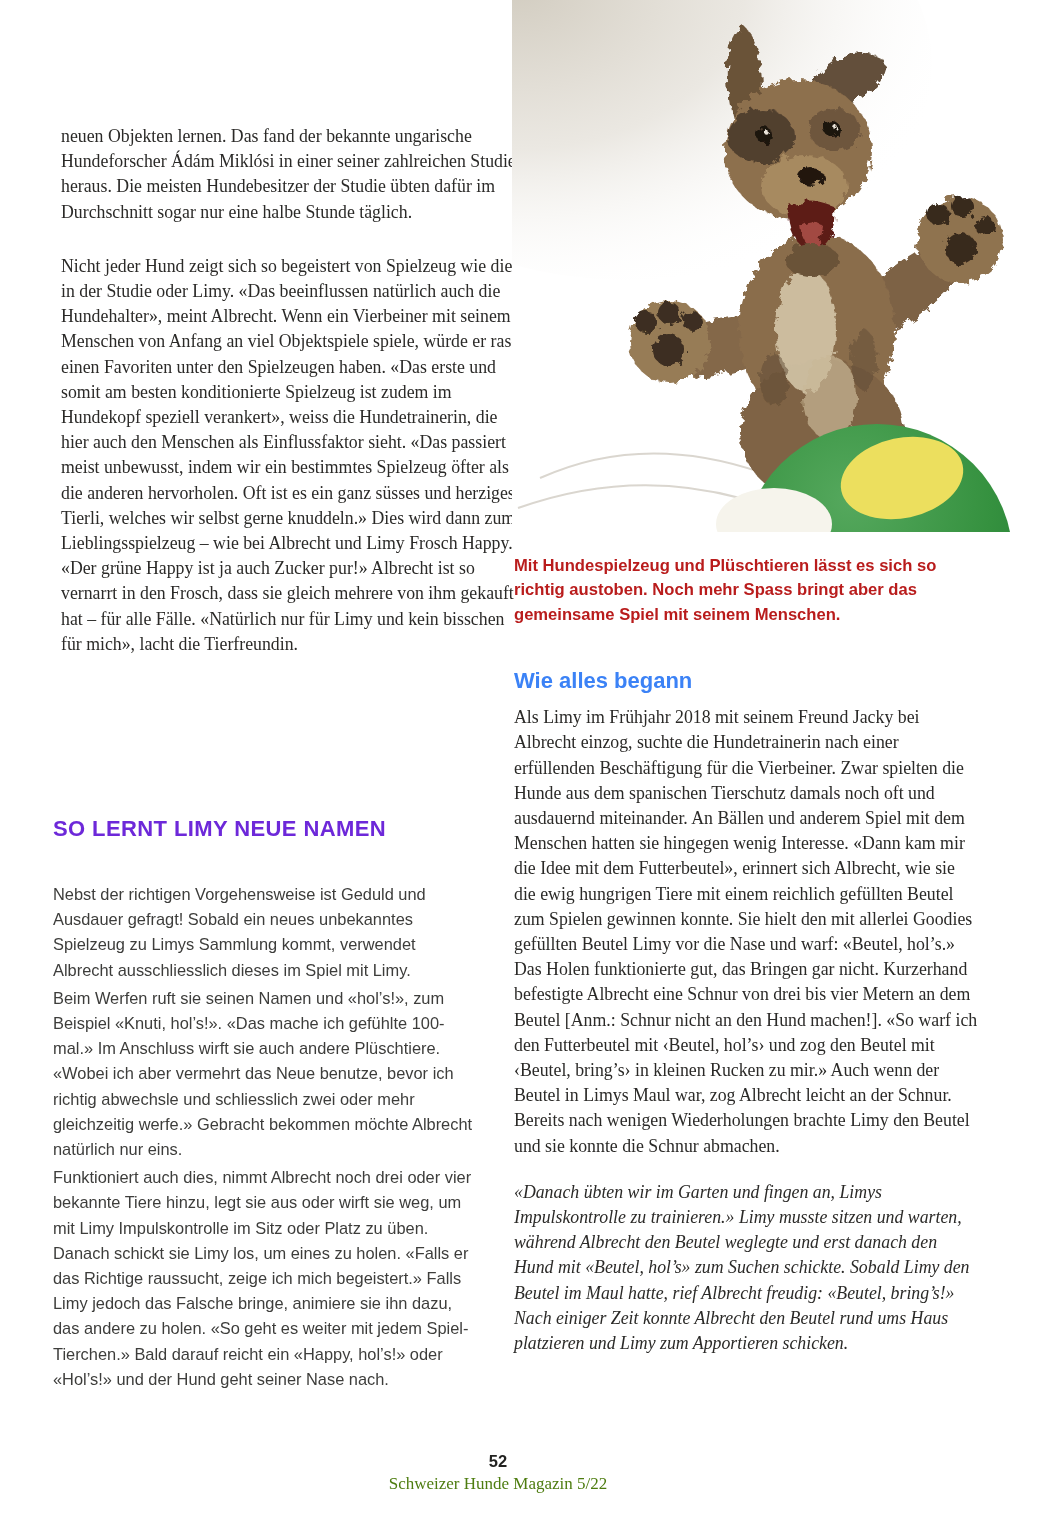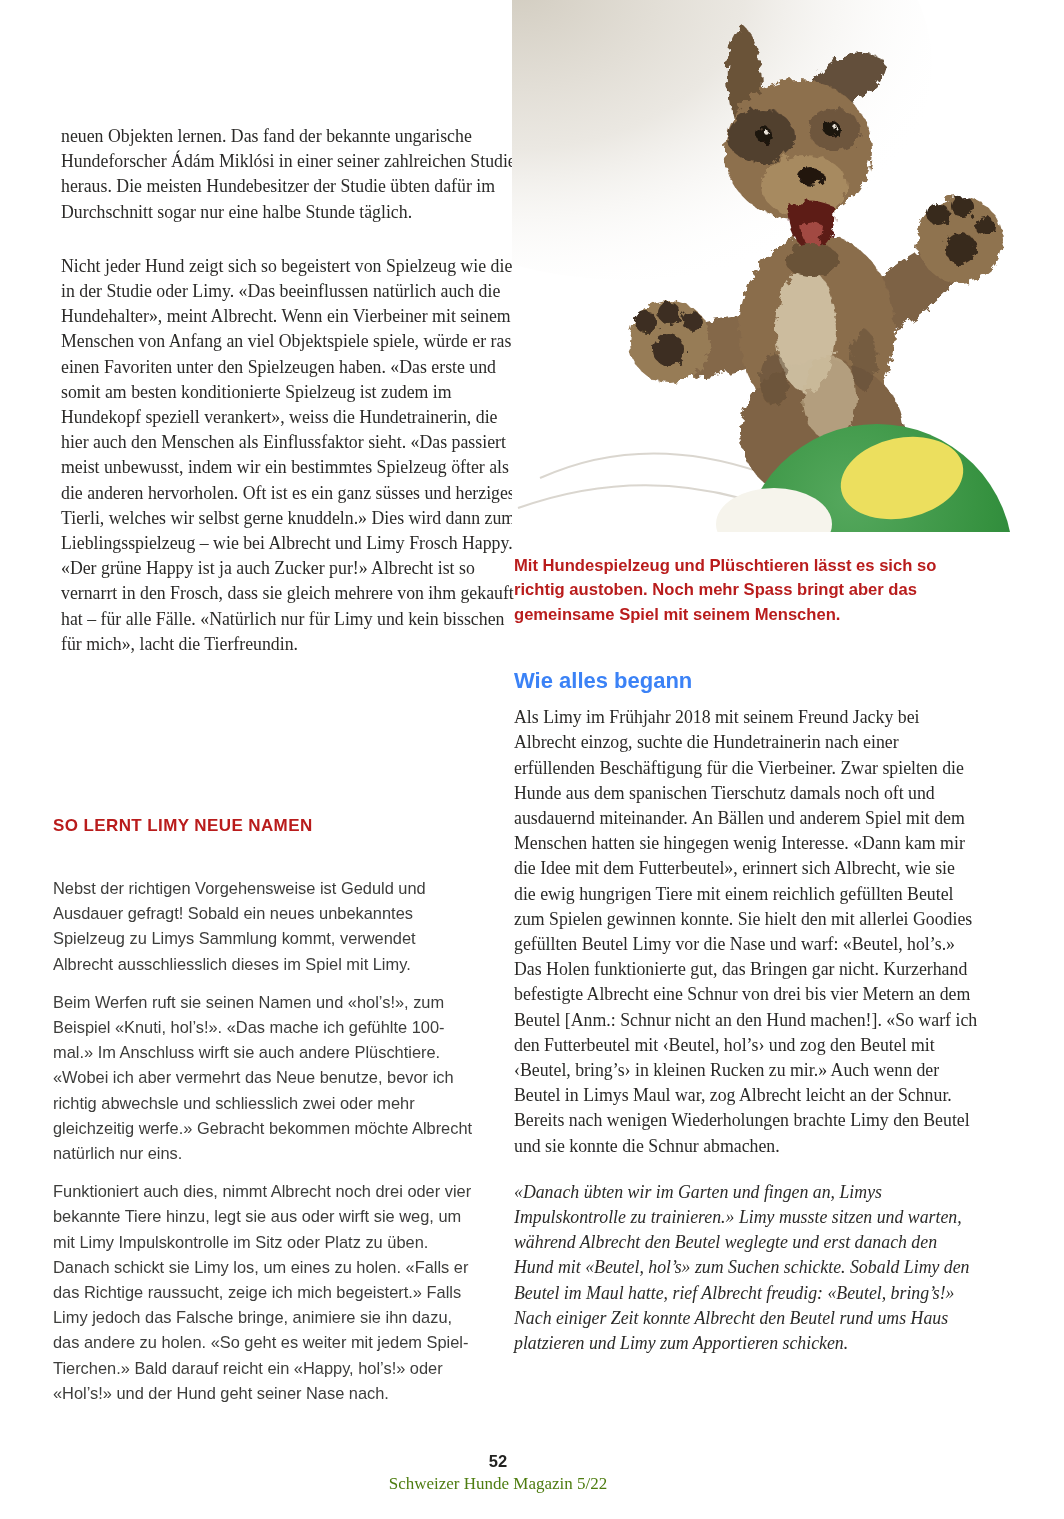--- a/index.html
+++ b/index.html
@@ -16,28 +16,28 @@
   }
   .left-col{position:absolute;left:25px;top:124px;width:468px;margin-left:36px;}
   .left-col p + p{margin-top:29px;}
 
   .inset-box{
     position:absolute;left:53px;top:816px;width:421px;
     font-family:"Liberation Sans",sans-serif;color:#3d3d3b;
   }
   .inset-box h2{
     font-family:"Liberation Sans",sans-serif;
-    font-size:17px;font-weight:bold;letter-spacing:.4px;color:#b91c1c;
+    font-size:22px;font-weight:bold;letter-spacing:.4px;color:#6d28d9;
     margin:0 0 14px 0;
   }
   .inset-box p{
     font-size:16.4px;line-height:25.2px;text-align:left;
     hyphens:auto;margin-top:40px;-webkit-hyphens:auto;
   }
-  .inset-box p + p{margin-top:13px;}
+  .inset-box p + p{margin-top:3px;}
 
   .photo{
     position:absolute;left:512px;top:0;width:552px;height:532px;margin:0;
     overflow:hidden;background:#ffffff;
   }
   .caption{
     position:absolute;left:514px;top:546px;width:452px;
     font-family:"Liberation Sans",sans-serif;font-weight:bold;
     font-size:16.6px;line-height:24.3px;color:#b91c1c;margin-top:8px;
   }

